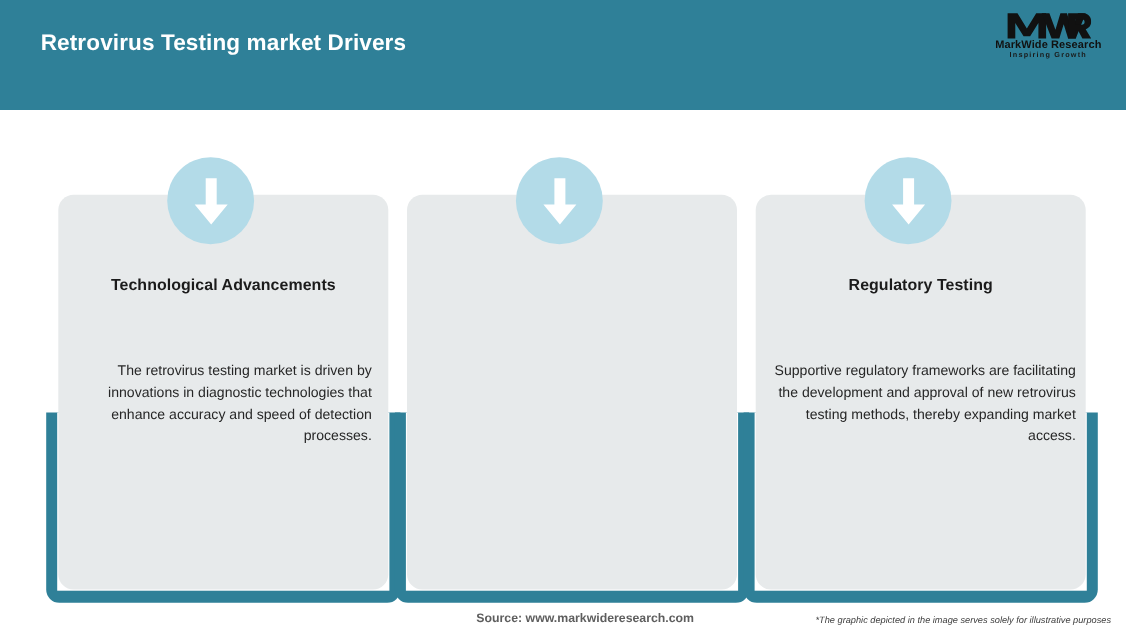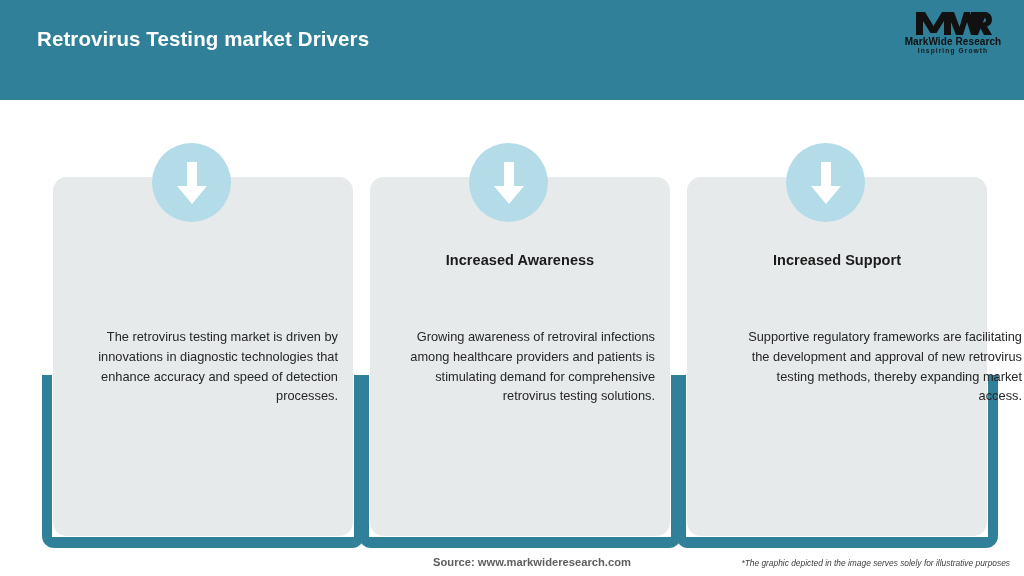--- a/index.html
+++ b/index.html
@@ -148,21 +148,21 @@
   .card-body {
     position: absolute;
     left: 20px;
     top: 184px;
     width: 276px;
     font-size: 12.8px;
     line-height: 1.55;
     color: #262626;
     text-align: right;
   }
-  #card-2 .card-body { width: 282px; margin-left: 44px; }
+  #card-2 .card-body { width: 282px; }
 
   
   #footer-source {
     position: absolute;
     left: 0;
     top: 556px;
     width: 1024px;
     text-align: center;
     font-size: 11.2px;
     font-weight: bold;
@@ -203,47 +203,46 @@
   <div class="card" id="card-0">
     <div class="card-frame">
       <div class="card-frame-inner"></div>
     </div>
     <div class="card-panel"></div>
     <div class="card-icon">
       <svg width="34" height="46" viewBox="0 0 34 46" aria-hidden="true">
         <path d="M12 2 L22 2 L22 26 L32 26 L17 44 L2 26 L12 26 Z" fill="#ffffff"></path>
       </svg>
     </div>
+    <div class="card-heading">Technological Advancements</div>
     <div class="card-body">The retrovirus testing market is driven by innovations in diagnostic technologies that enhance accuracy and speed of detection processes.</div>
   </div>
 
   <div class="card" id="card-1">
     <div class="card-frame">
       <div class="card-frame-inner"></div>
     </div>
     <div class="card-panel"></div>
     <div class="card-icon">
       <svg width="34" height="46" viewBox="0 0 34 46" aria-hidden="true">
         <path d="M12 2 L22 2 L22 26 L32 26 L17 44 L2 26 L12 26 Z" fill="#ffffff"></path>
       </svg>
     </div>
-    <div class="card-heading">Increased Awareness</div>
-    <div class="card-body">Growing awareness of retroviral infections among healthcare providers and patients is stimulating demand for comprehensive retrovirus testing solutions.</div>
   </div>
 
   <div class="card" id="card-2">
     <div class="card-frame">
       <div class="card-frame-inner"></div>
     </div>
     <div class="card-panel"></div>
     <div class="card-icon">
       <svg width="34" height="46" viewBox="0 0 34 46" aria-hidden="true">
         <path d="M12 2 L22 2 L22 26 L32 26 L17 44 L2 26 L12 26 Z" fill="#ffffff"></path>
       </svg>
     </div>
-    <div class="card-heading">Increased Support</div>
+    <div class="card-heading">Regulatory Testing</div>
     <div class="card-body">Supportive regulatory frameworks are facilitating the development and approval of new retrovirus testing methods, thereby expanding market access.</div>
   </div>
 
   <div id="footer-source">Source: www.markwideresearch.com</div>
   <div id="footer-disclaimer">*The graphic depicted in the image serves solely for illustrative purposes</div>
 
 </div>
 
 </body></html>

